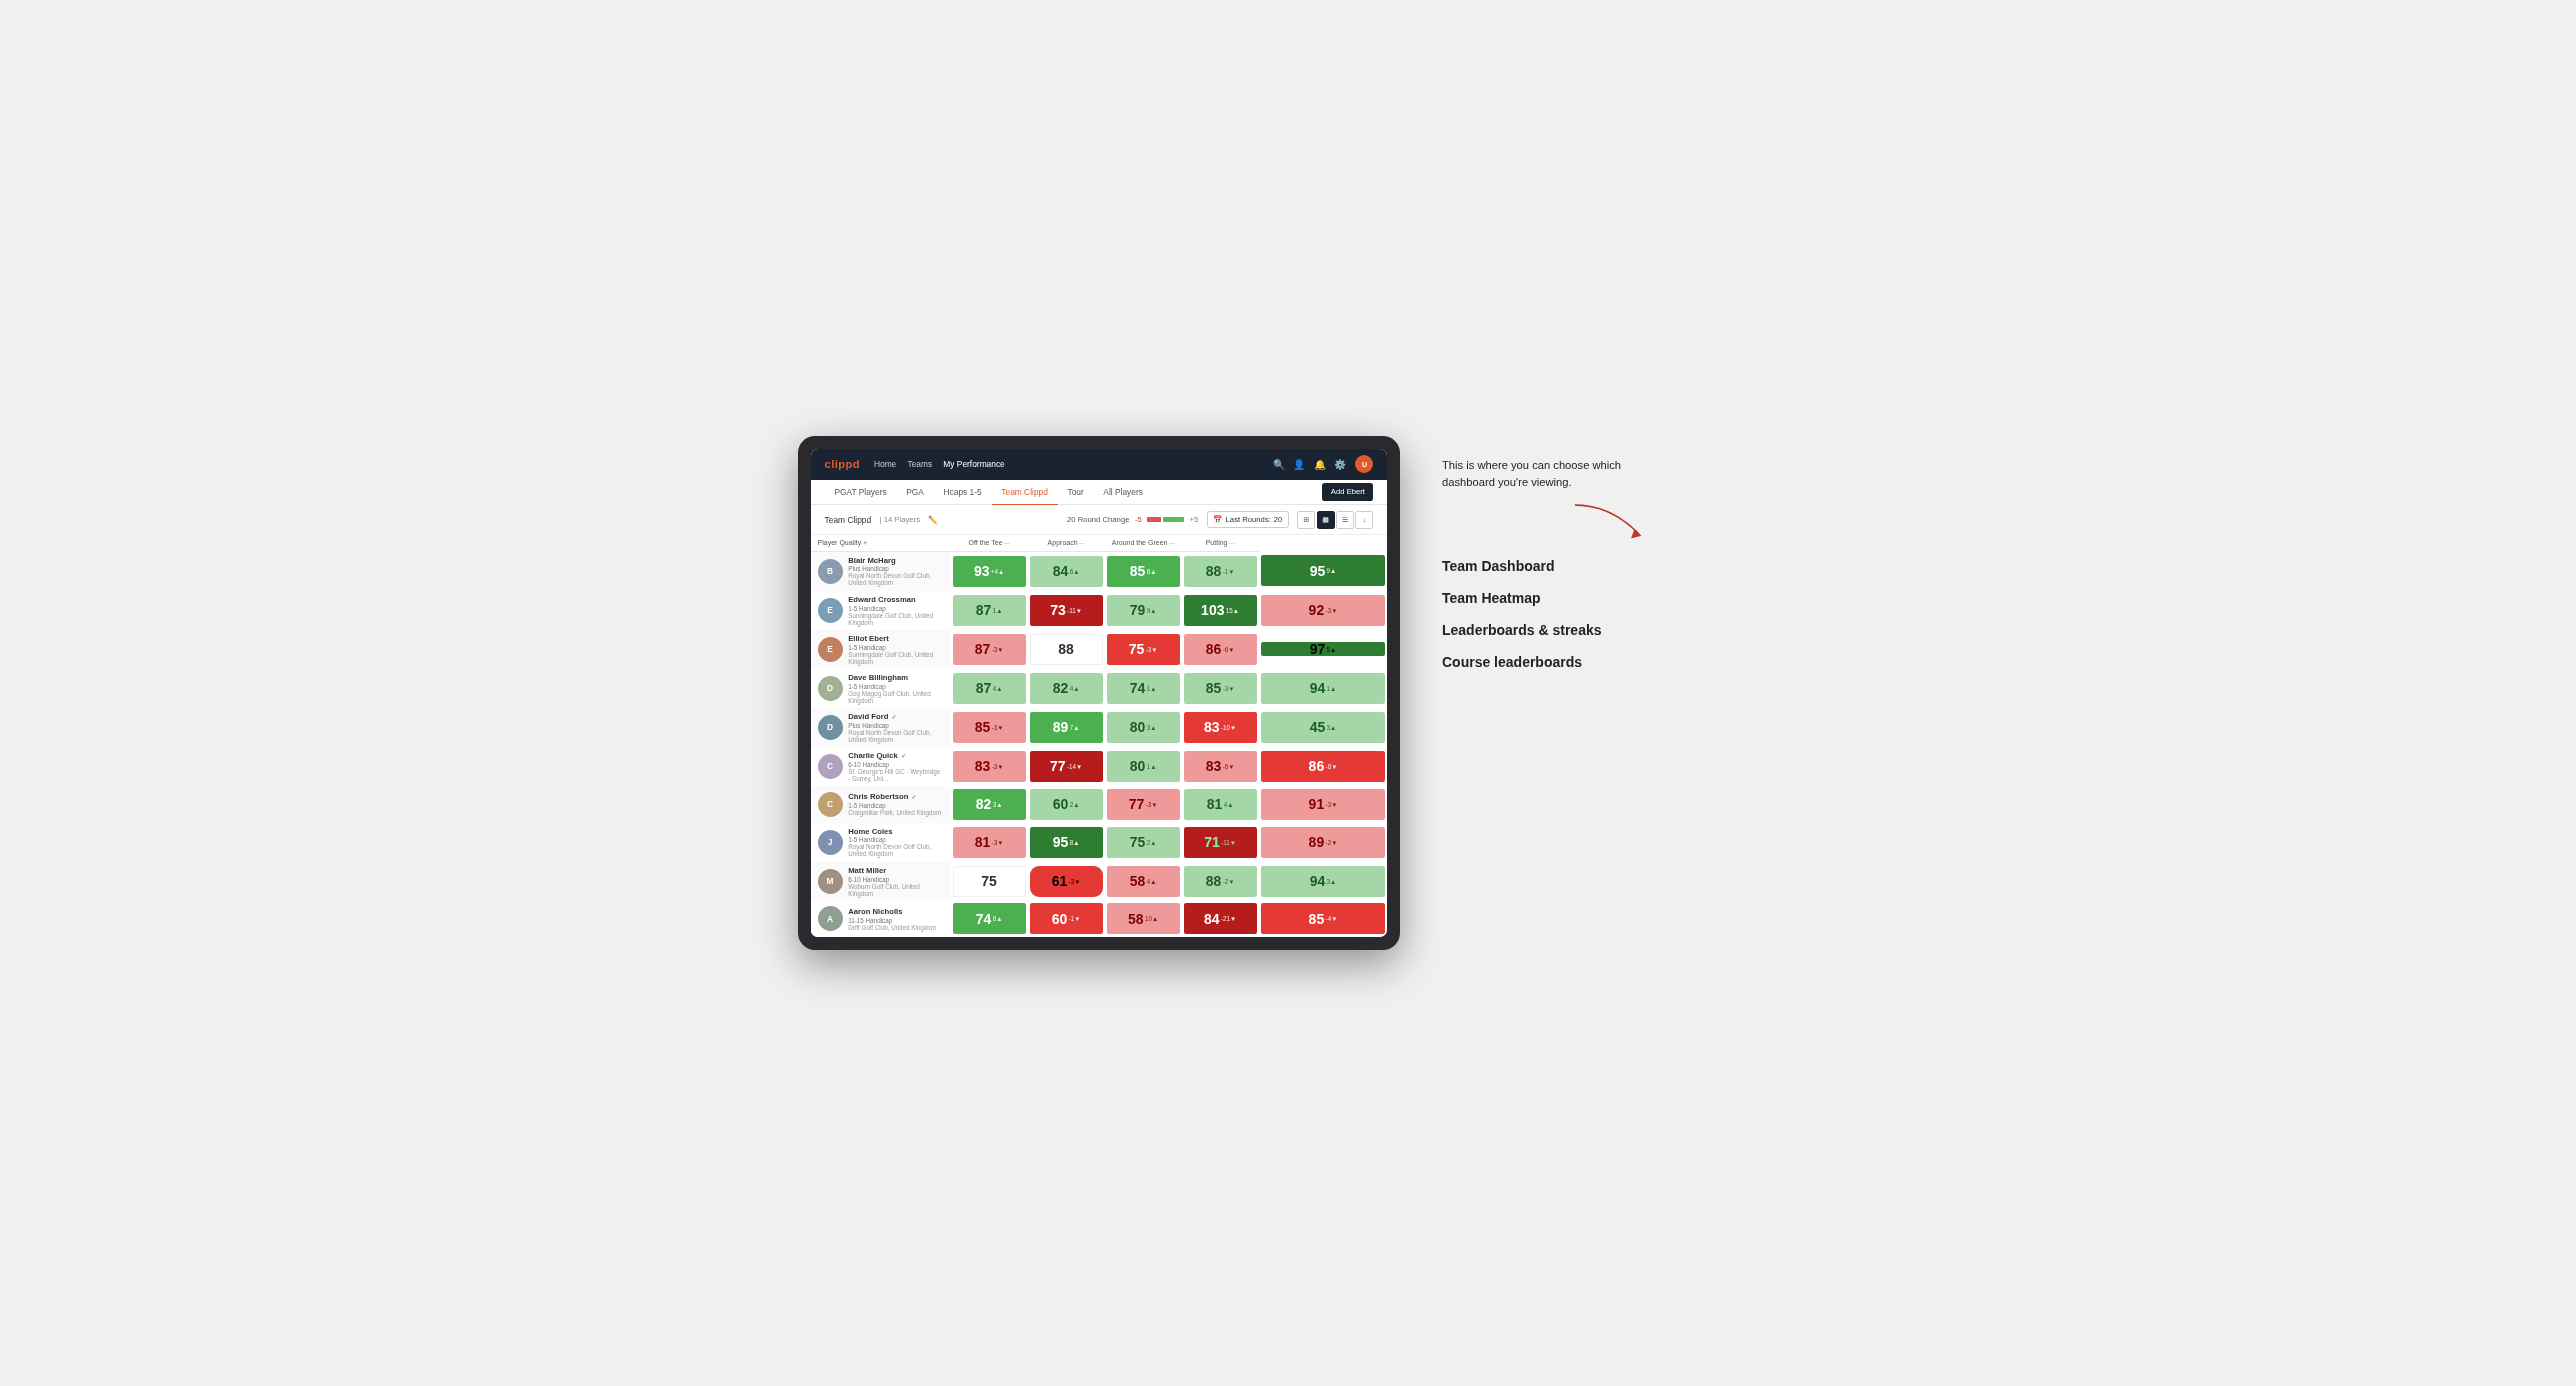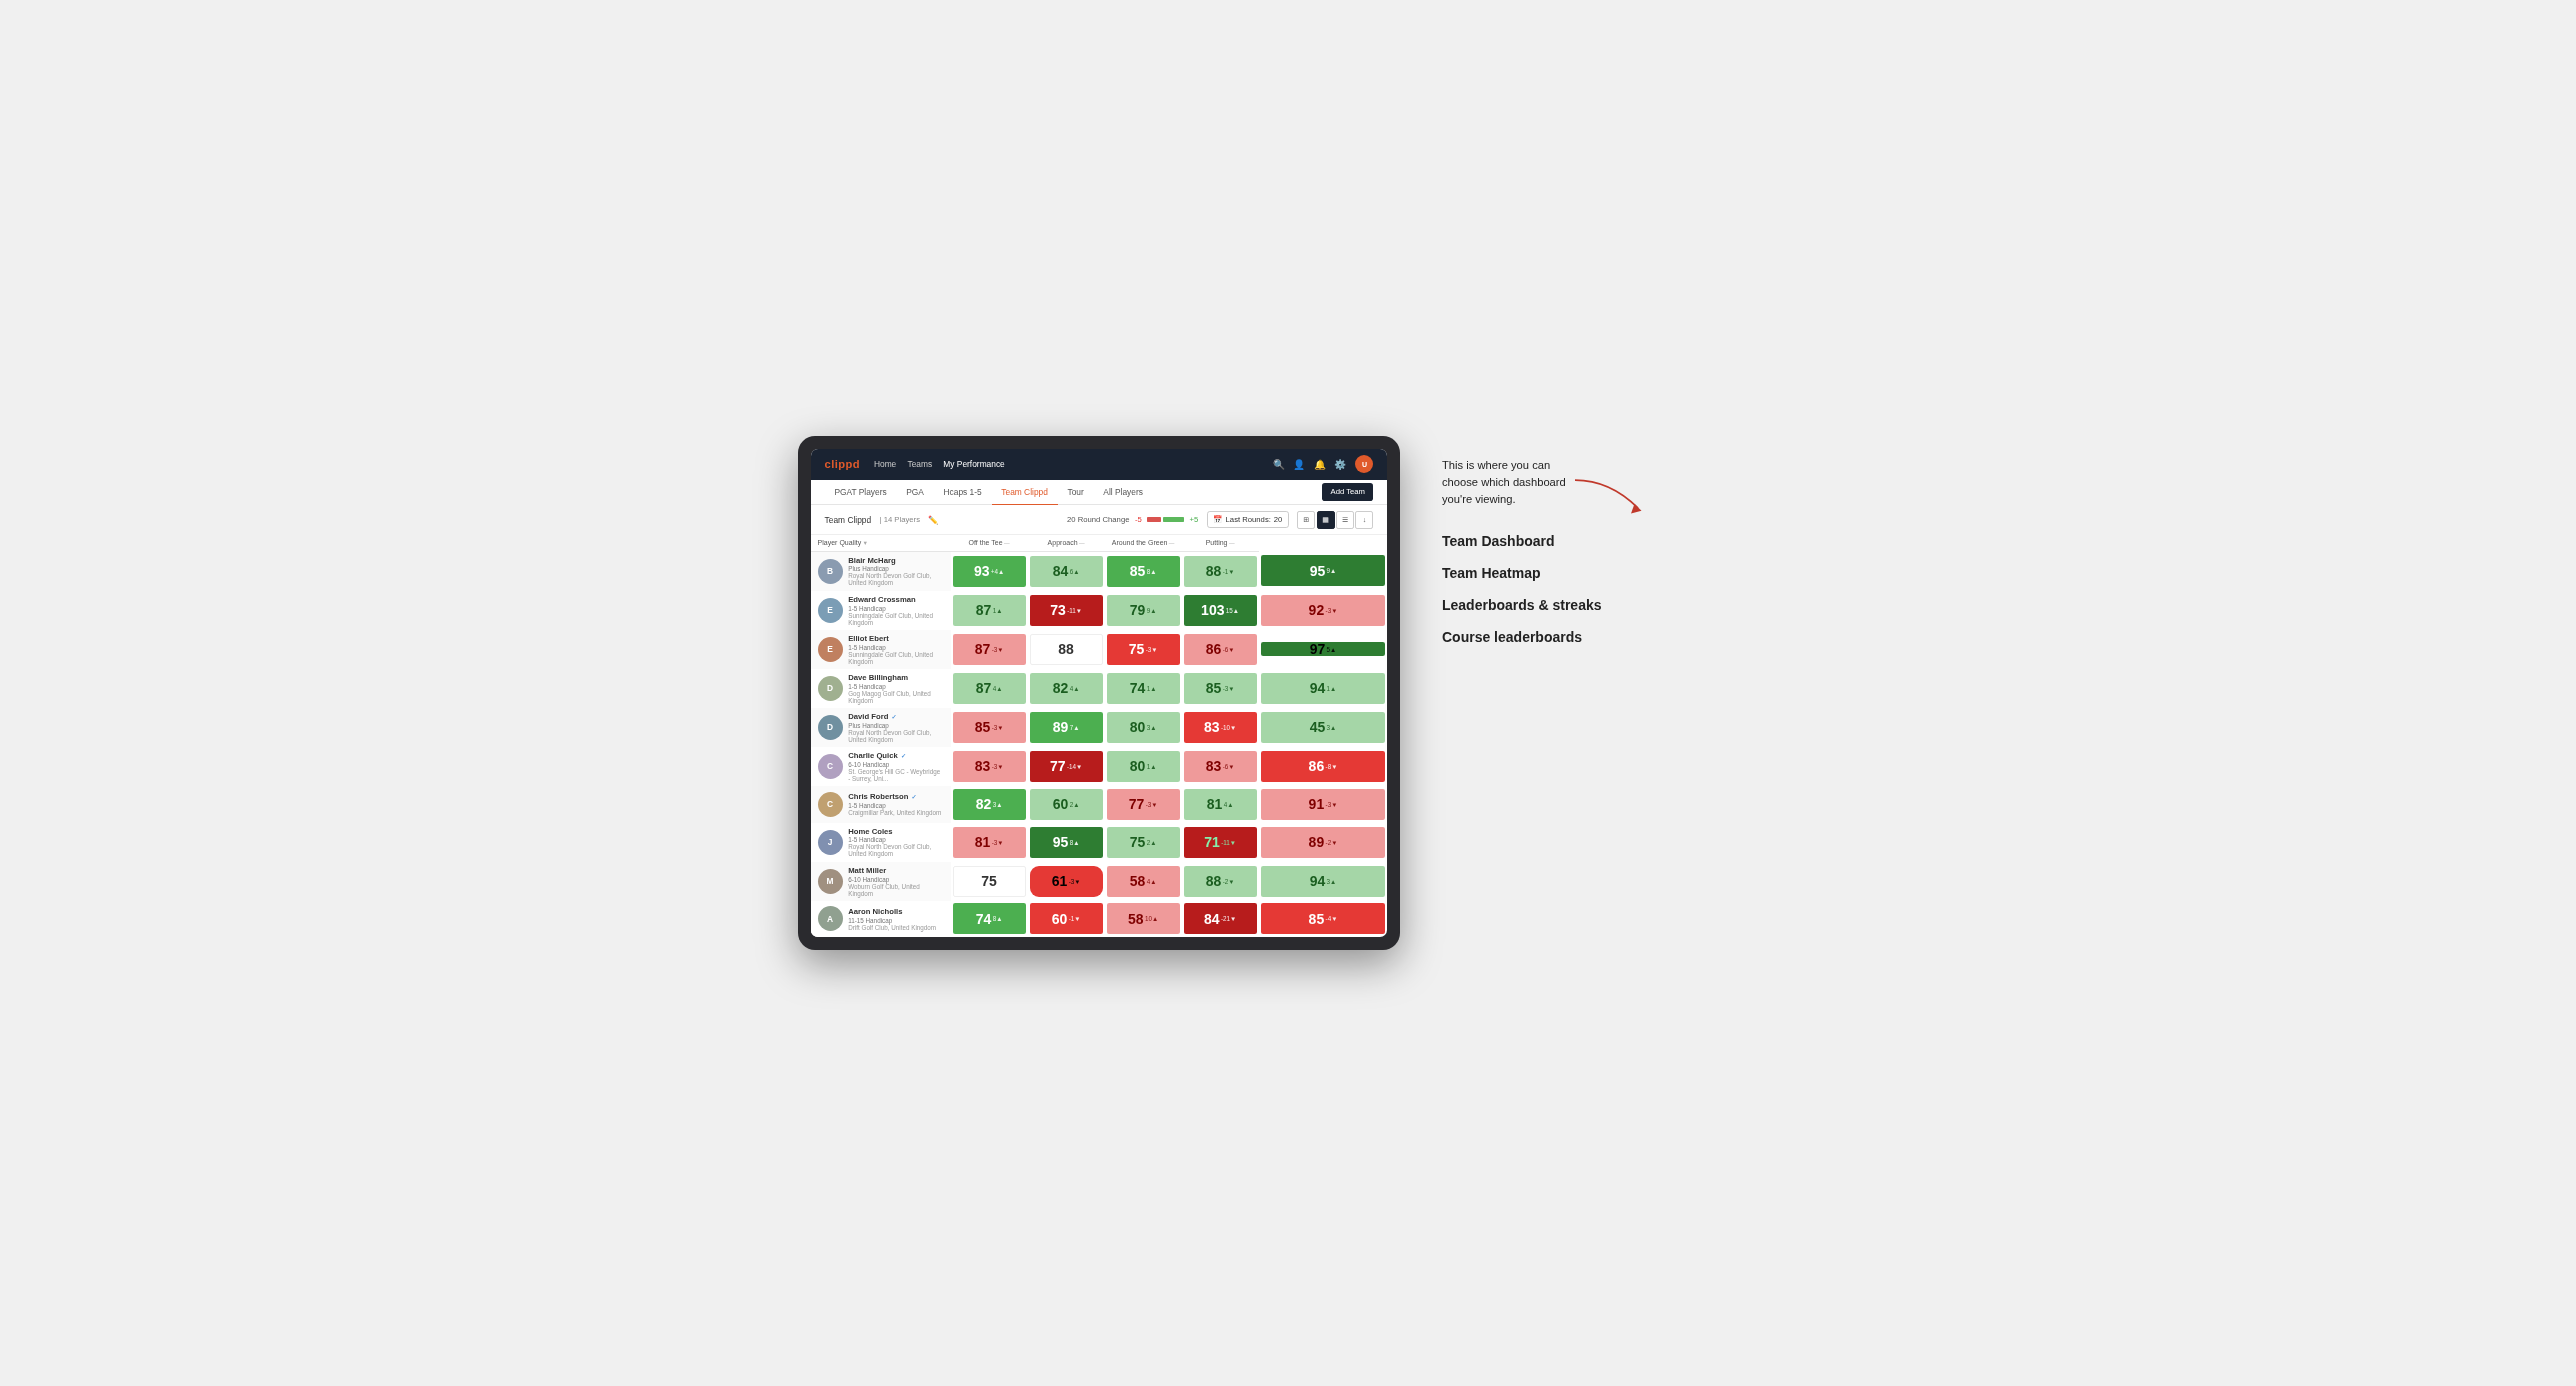--- a/index.html
+++ b/index.html
@@ -352,21 +352,22 @@
     .menu-item-entry {
       font-size: 14px;
       font-weight: 600;
       color: #222;
       margin-bottom: 14px;
       line-height: 1.3;
     }
 
     .annotation-arrow-container {
       display: flex;
-      align-items: flex-end;
+      flex-direction: column;
+      align-items: center;
       margin-bottom: 17px;
     }
 
     .tooltip-text {
       font-size: 11.2px;
       color: #222;
       line-height: 1.5;
       margin-bottom: 7px;
     }
 
@@ -402,21 +403,21 @@
       </div>
 
       <div class="tab-bar">
         <span class="tab-item">PGAT Players</span>
         <span class="tab-item">PGA</span>
         <span class="tab-item">Hcaps 1-5</span>
         <span class="tab-item active">Team Clippd</span>
         <span class="tab-item">Tour</span>
         <span class="tab-item">All Players</span>
         <div class="tab-spacer"></div>
-        <button class="add-team-btn">Add Team</button>
+        <button class="add-team-btn">Add Ebert</button>
       </div>
 
       <div class="team-header">
         <span class="team-name">Team Clippd</span>
         <span class="team-count">| <span>14 Players</span></span>
         <span class="edit-icon">✏️</span>
         <div class="team-header-spacer"></div>
         <div class="round-change-section">
           <span>20 Round Change</span>
           <span style="color:#e53935; font-size:7.7px;">-5</span>

